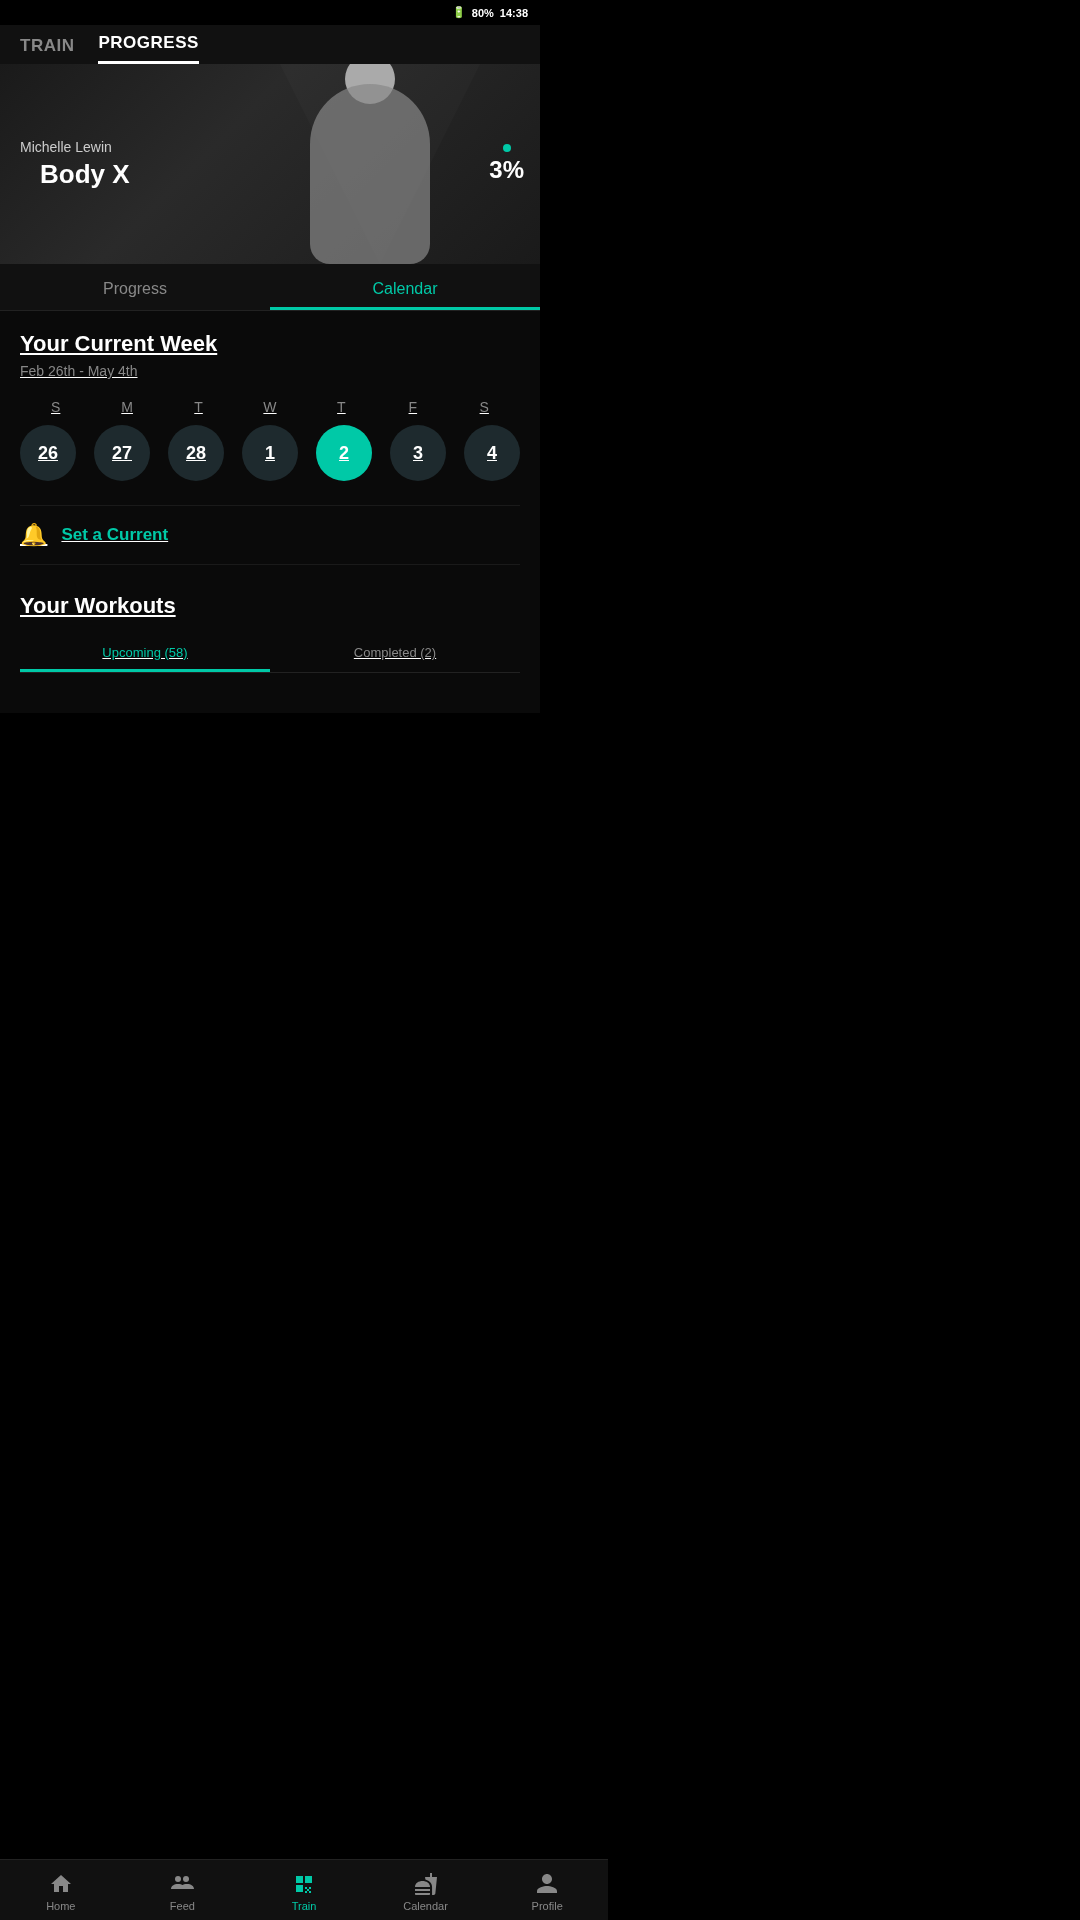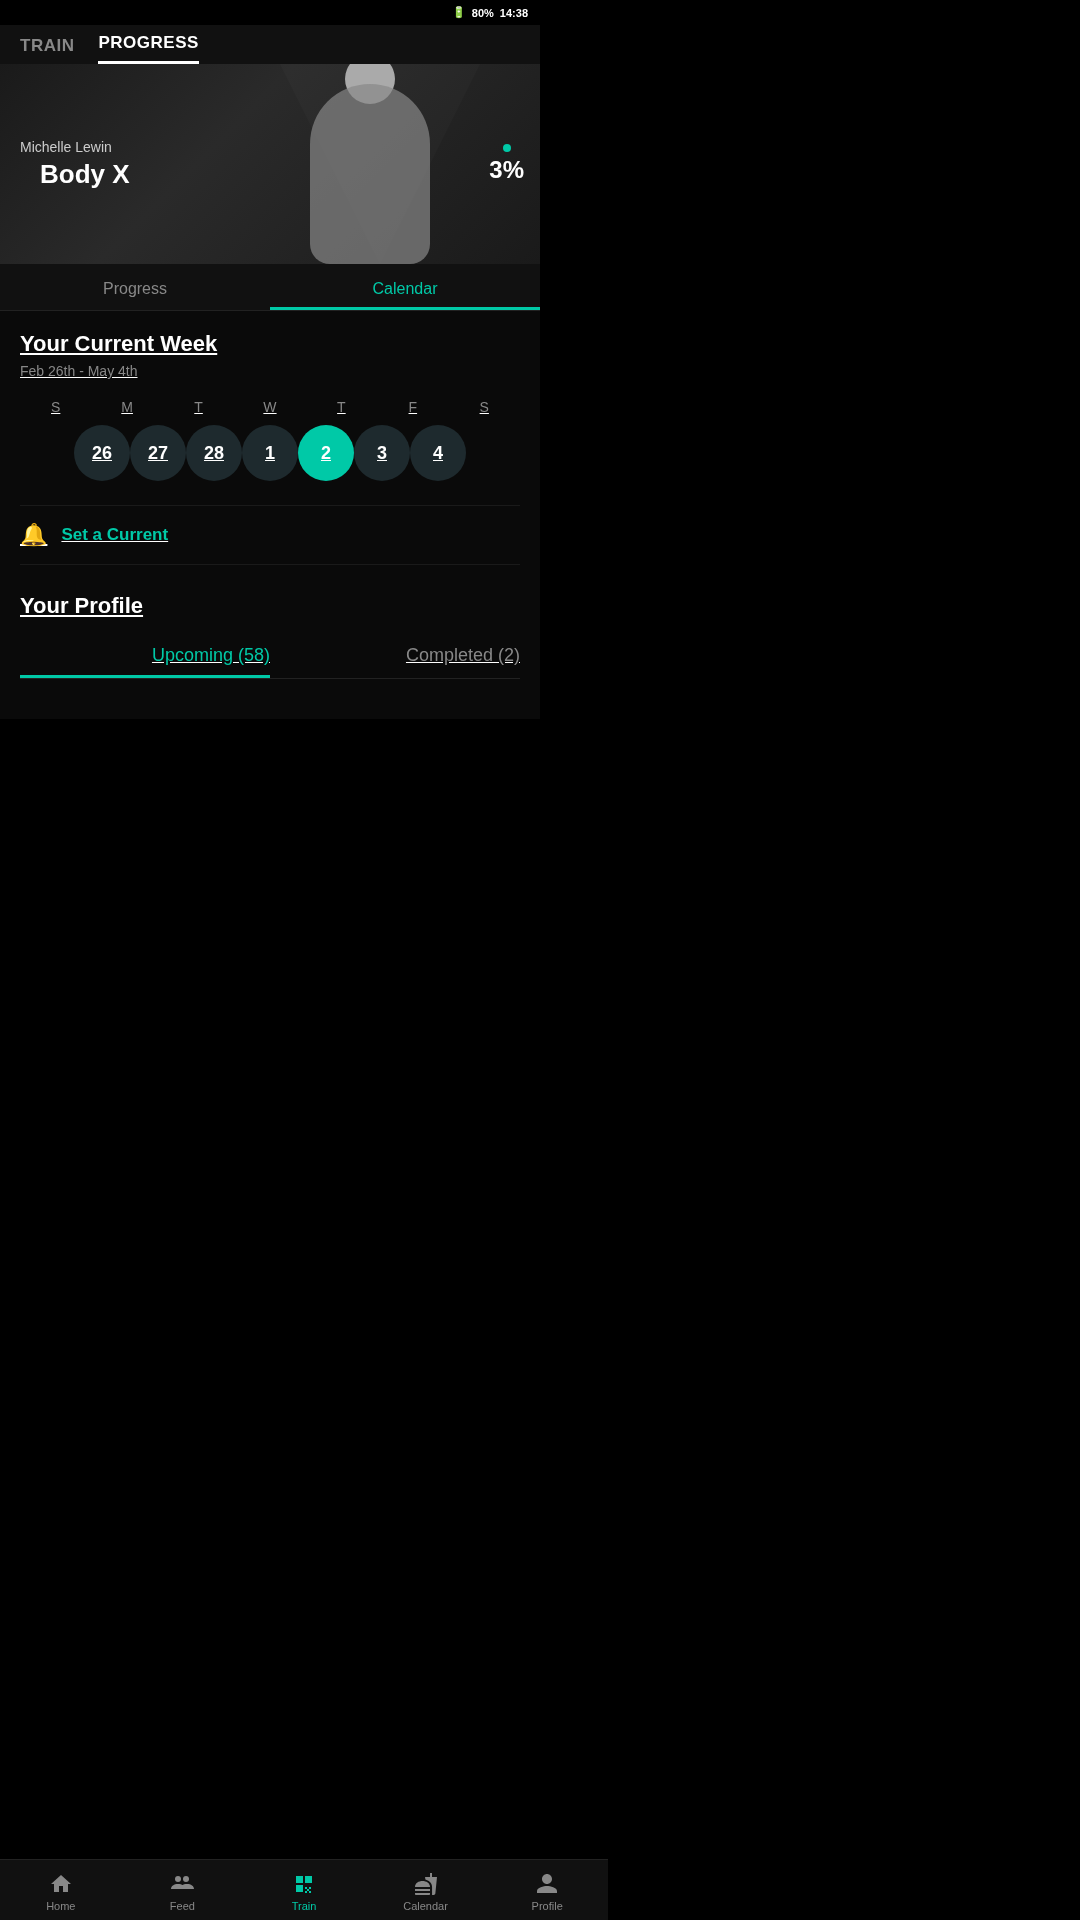--- a/index.html
+++ b/index.html
@@ -191,21 +191,21 @@
       margin-bottom: 10px;
     }
     .day-label {
       width: 56px;
       text-align: center;
       font-size: 14px;
       color: #888;
     }
     .calendar-days {
       display: flex;
-      justify-content: center;
+      justify-content: space-between;
     }
     .day-circle {
       width: 56px;
       height: 56px;
       border-radius: 50%;
       background: #1e2a2e;
       display: flex;
       align-items: center;
       justify-content: center;
       font-size: 18px;
@@ -249,23 +249,23 @@
       color: #fff;
       margin-bottom: 16px;
     }
     .workout-tabs {
       display: flex;
       border-bottom: 1px solid #222;
       margin-bottom: 16px;
     }
     .workout-tab {
       flex: 1;
-      text-align: right;
+      text-align: center;
       padding: 10px 0 12px;
-      font-size: 18px;
+      font-size: 13px;
       color: #888;
       cursor: pointer;
       position: relative;
     }
     .workout-tab.active {
       color: #00c9a7;
     }
     .workout-tab.active::after {
       content: '';
       position: absolute;
@@ -387,21 +387,21 @@
       <div class="day-circle">4</div>
     </div>
   </div>
 
   <div class="reminder">
     <span class="bell-icon">🔔</span>
     <span class="reminder-text">Set a Current</span>
   </div>
 
   <div class="workouts-section">
-    <div class="workouts-title">Your Profile</div>
+    <div class="workouts-title">Your Workouts</div>
 
     <div class="workout-tabs">
       <div class="workout-tab active">Upcoming (58)</div>
       <div class="workout-tab">Completed (2)</div>
     </div>
 
   </div>
 
 </div>
 

